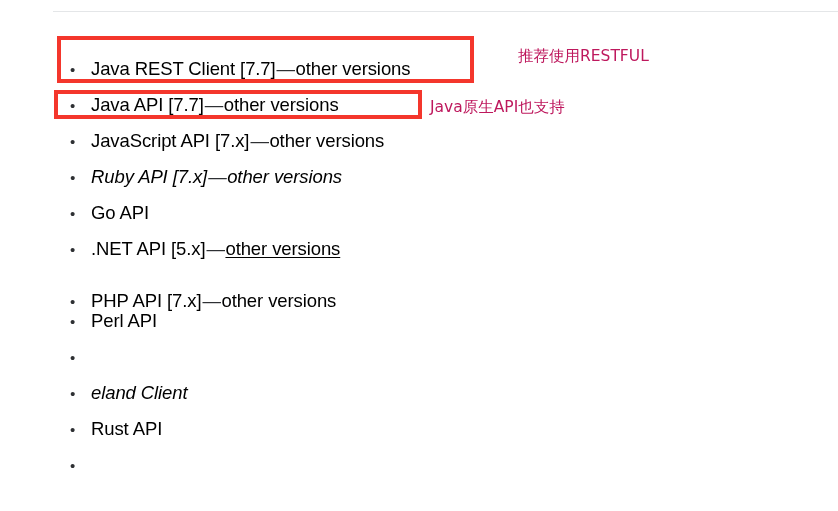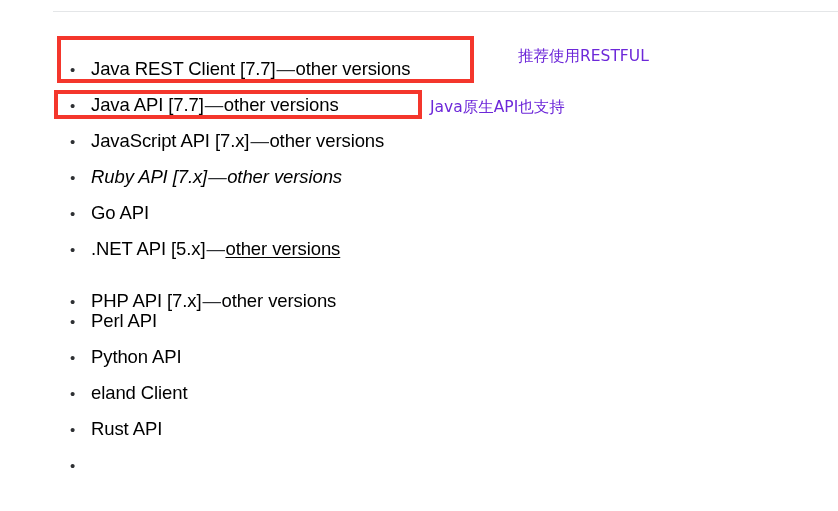--- a/index.html
+++ b/index.html
@@ -81,21 +81,21 @@
     border: 4px solid #f4362c;
     box-sizing: border-box;
     pointer-events: none;
   }
   #anno-box-rest-client { left: 57px;  top: 36px; width: 417px; height: 47px; }
   #anno-box-java-api    { left: 54px;  top: 90px; width: 368px; height: 29px; }
 
   
   .anno-text {
     position: absolute;
-    color: #6d28d9;
+    color: #be185d;
     font-size: 15.5px;
     line-height: 1;
     white-space: nowrap;
     font-family: "DejaVu Sans", "Liberation Sans", sans-serif;
   }
   #anno-text-restful   { left: 518px; top: 49px; }
   #anno-text-java-api  { left: 430px; top: 100px; }
 </style>
 </head>
 <body>
@@ -104,22 +104,22 @@
 
 <ul id="client-list">
     <li class="client-row" style="top: 58px;"><span class="bullet"></span><a class="client-link" href="#">Java REST Client [7.7]</a><span class="em-dash">—</span><a class="other-link" href="#">other versions</a></li>
     <li class="client-row" style="top: 94px;"><span class="bullet"></span><a class="client-link" href="#">Java API [7.7]</a><span class="em-dash">—</span><a class="other-link" href="#">other versions</a></li>
     <li class="client-row" style="top: 130px;"><span class="bullet"></span><a class="client-link" href="#">JavaScript API [7.x]</a><span class="em-dash">—</span><a class="other-link" href="#">other versions</a></li>
     <li class="client-row" style="top: 166px; font-style: italic;"><span class="bullet"></span><a class="client-link" href="#">Ruby API [7.x]</a><span class="em-dash">—</span><a class="other-link" href="#">other versions</a></li>
     <li class="client-row" style="top: 202px;"><span class="bullet"></span><a class="client-link" href="#">Go API</a></li>
     <li class="client-row" style="top: 238px;"><span class="bullet"></span><a class="client-link" href="#">.NET API [5.x]</a><span class="em-dash">—</span><a class="other-link hovered" href="#">other versions</a></li>
     <li class="client-row" style="top: 290px;"><span class="bullet"></span><a class="client-link" href="#">PHP API [7.x]</a><span class="em-dash">—</span><a class="other-link" href="#">other versions</a></li>
     <li class="client-row" style="top: 310px;"><span class="bullet"></span><a class="client-link" href="#">Perl API</a></li>
-    <li class="client-row" style="top: 346px;"><span class="bullet"></span><a class="client-link" href="#">Python API</a></li>
-    <li class="client-row" style="top: 382px;"><span class="bullet"></span><a class="client-link" href="#">eland Client</a></li>
+    <li class="client-row" style="top: 346px;"><span class="bullet"></span></li>
+    <li class="client-row" style="top: 382px; font-style: italic;"><span class="bullet"></span><a class="client-link" href="#">eland Client</a></li>
     <li class="client-row" style="top: 418px;"><span class="bullet"></span><a class="client-link" href="#">Rust API</a></li>
     <li class="client-row" style="top: 454px;"><span class="bullet"></span></li>
   </ul>
 
 <div class="anno-box" id="anno-box-rest-client"></div>
 <div class="anno-box" id="anno-box-java-api"></div>
 
 <div class="anno-text" id="anno-text-restful">推荐使用RESTFUL</div>
 <div class="anno-text" id="anno-text-java-api">Java原生API也支持</div>
 

